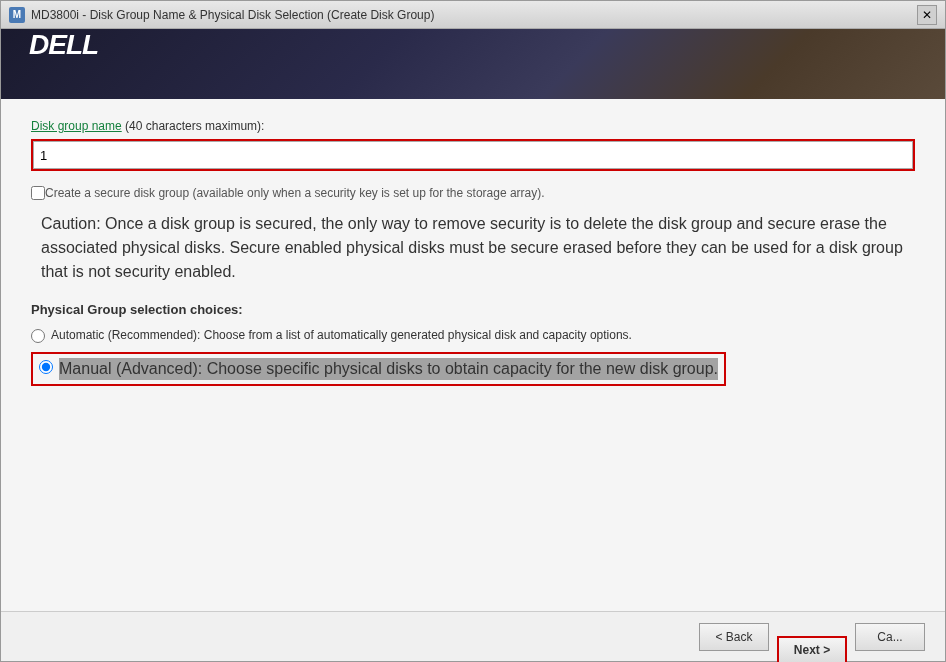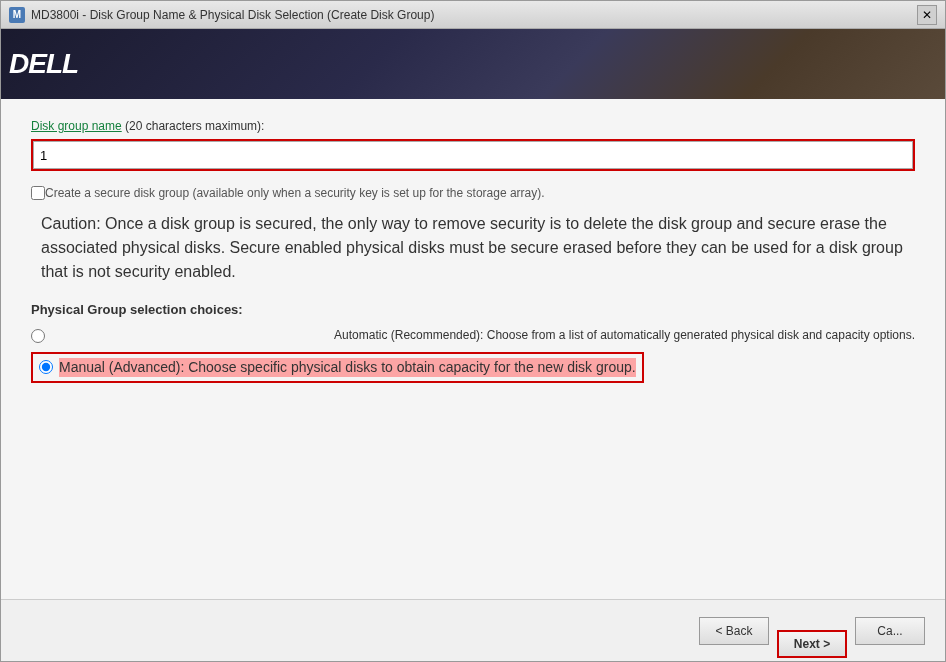--- a/index.html
+++ b/index.html
@@ -65,22 +65,22 @@
       display: flex;
       align-items: center;
       justify-content: center;
       font-size: 12px;
     }
 
     .header-bar {
       background: linear-gradient(135deg, #1a1a2e 0%, #2a2a4a 40%, #3a3a5a 60%, #4a3a2a 80%, #5a4a3a 100%);
       height: 70px;
       display: flex;
-      align-items: center;
-      padding: 0 8px;
+      align-items: flex-start;
+      padding: 0 28px;
       flex-shrink: 0;
       position: relative;
       overflow: hidden;
     }
 
     .dell-logo {
       color: white;
       font-size: 28px;
       font-weight: 900;
       letter-spacing: -1px;
@@ -152,23 +152,22 @@
     .selection-title {
       font-size: 13px;
       font-weight: bold;
       color: #333;
       margin-bottom: 10px;
     }
 
     .radio-option {
       display: flex;
       align-items: flex-start;
-      gap: 16px;
+      gap: 6px;
       margin-bottom: 8px;
-      justify-content: space-between;
     }
 
     .radio-option input[type="radio"] {
       margin-top: 2px;
       width: 14px;
       height: 14px;
     }
 
     .radio-label {
       font-size: 12px;
@@ -178,29 +177,29 @@
 
     .manual-wrapper {
       border: 2px solid #cc0000;
       display: inline-flex;
       align-items: flex-start;
       gap: 6px;
       padding: 4px 6px;
     }
 
     .manual-label-highlighted {
-      background: #fca5a5;
-      font-size: 14px;
+      background: #a3a3a3;
+      font-size: 16px;
       color: #333;
     }
 
     .footer-bar {
       background: #f0f0f0;
       border-top: 1px solid #ccc;
-      height: 62px;
+      height: 50px;
       display: flex;
       align-items: center;
       justify-content: flex-end;
       padding: 0 20px;
       gap: 8px;
       flex-shrink: 0;
     }
 
     .btn {
       height: 28px;
@@ -233,21 +232,21 @@
   </div>
 
   <div class="header-bar">
     <span class="dell-logo">DELL</span>
   </div>
 
   <div class="content-area">
 
     <div class="disk-group-name-section">
       <div class="field-label">
-        <span class="underline">Disk group name</span><span> (20 characters maximum):</span>
+        <span class="underline">Disk group name</span><span> (40 characters maximum):</span>
       </div>
       <div class="name-input-wrapper">
         <input type="text" class="name-input" value="1" style="">
       </div>
     </div>
 
     <div class="checkbox-row">
       <input type="checkbox" style="">
       <span class="checkbox-label">Create a secure disk group (available only when a security key is set up for the storage array).</span>
     </div>

